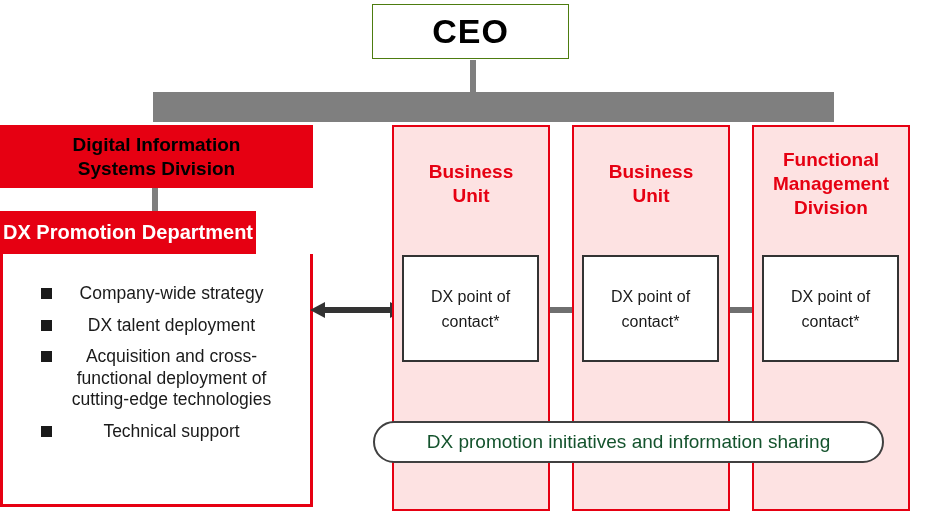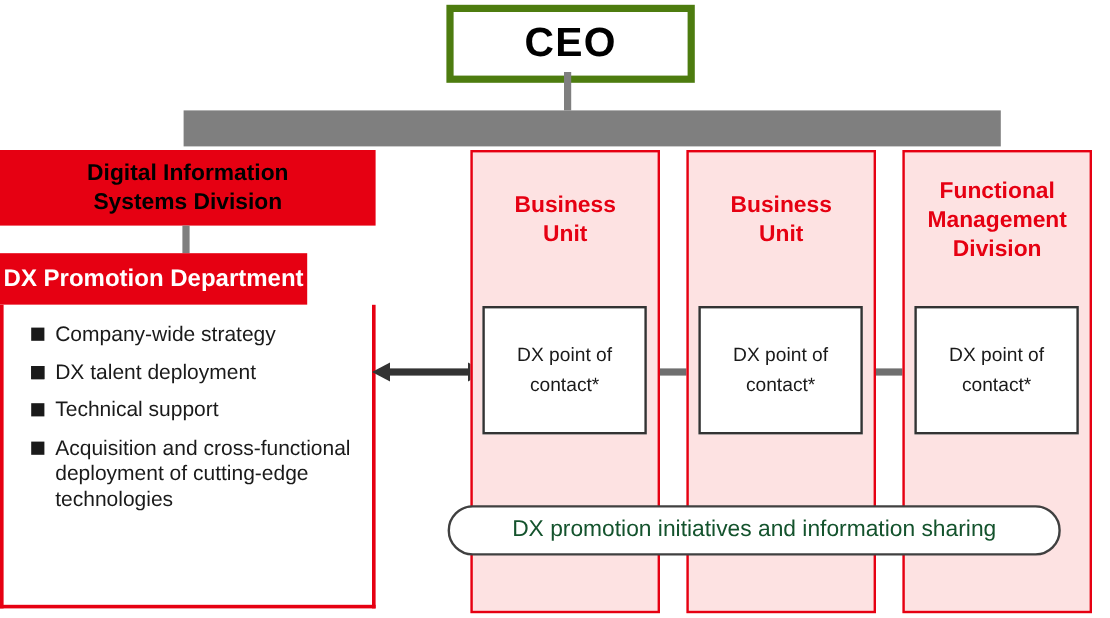--- a/index.html
+++ b/index.html
@@ -15,21 +15,21 @@
     font-family: "Liberation Sans", "DejaVu Sans", sans-serif;
     overflow: hidden;
   }
 
   
   .ceo-box {
     position: absolute;
     left: 372px; top: 4px;
     width: 195px; height: 53px;
     background: #ffffff;
-    border: 6px solid #4d7c0f;
+    border: 1px solid #4d7c0f;
     display: flex; align-items: center; justify-content: center;
     font-size: 34px; font-weight: bold; color: #000000;
     letter-spacing: 1px;
   }
 
   
   .v-line {
     position: absolute;
     background: #7f7f7f;
   }
@@ -64,22 +64,23 @@
   .responsibilities-panel {
     position: absolute;
     left: 0; top: 254px;
     width: 307px; height: 250px;
     background: #ffffff;
     border: 3px solid #e60012;
     border-top: none;
   }
   .responsibilities-panel ul {
     list-style: none;
-    margin: 1px;
+    margin: 16px;
     padding: 13px 12px 0 0;
+    text-align: center;
   }
   .responsibilities-panel li {
     position: relative;
     padding-left: 42px;
     max-width: 272px;
     font-size: 17.5px;
     line-height: 21.5px;
     color: #1a1a1a;
     margin-bottom: 10px;
   }
@@ -188,25 +189,25 @@
       </li>
       <li>
         <span class="bullet"></span>
       </li>
       <li>
         <span class="bullet"></span>
         <span>DX talent deployment</span>
       </li>
       <li>
         <span class="bullet"></span>
+        <span>Acquisition and cross-functional deployment of cutting-edge technologies</span>
+      </li>
+      <li>
+        <span class="bullet"></span>
         <span>Technical support</span>
-      </li>
-      <li>
-        <span class="bullet"></span>
-        <span>Acquisition and cross-functional deployment of cutting-edge technologies</span>
       </li>
     </ul>
   </div>
 
   <div class="bidirectional-arrow">
     <svg width="95" height="18" viewBox="0 0 95 18" xmlns="http://www.w3.org/2000/svg">
       <rect x="12" y="6" width="71" height="6" fill="#333333"></rect>
       <polygon points="0,9 15,1 15,17" fill="#333333"></polygon>
       <polygon points="95,9 80,1 80,17" fill="#333333"></polygon>
     </svg>

